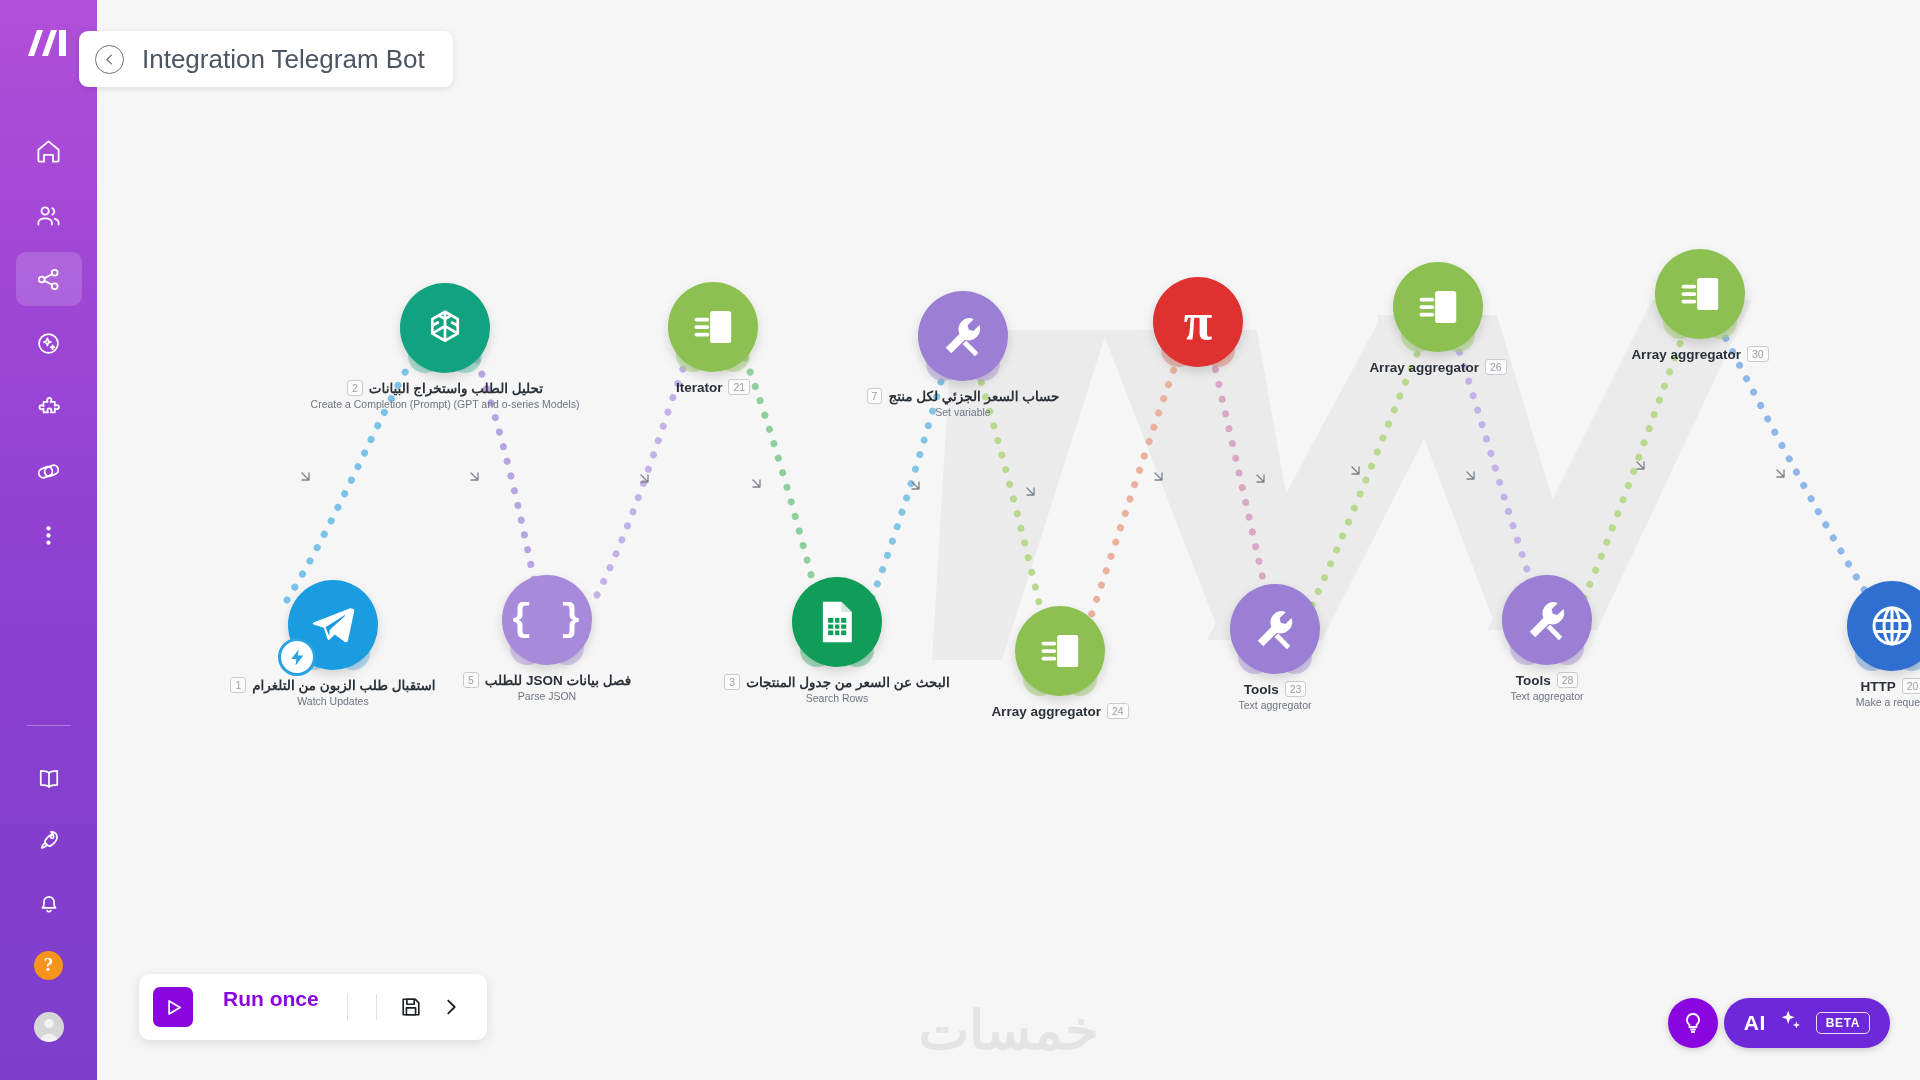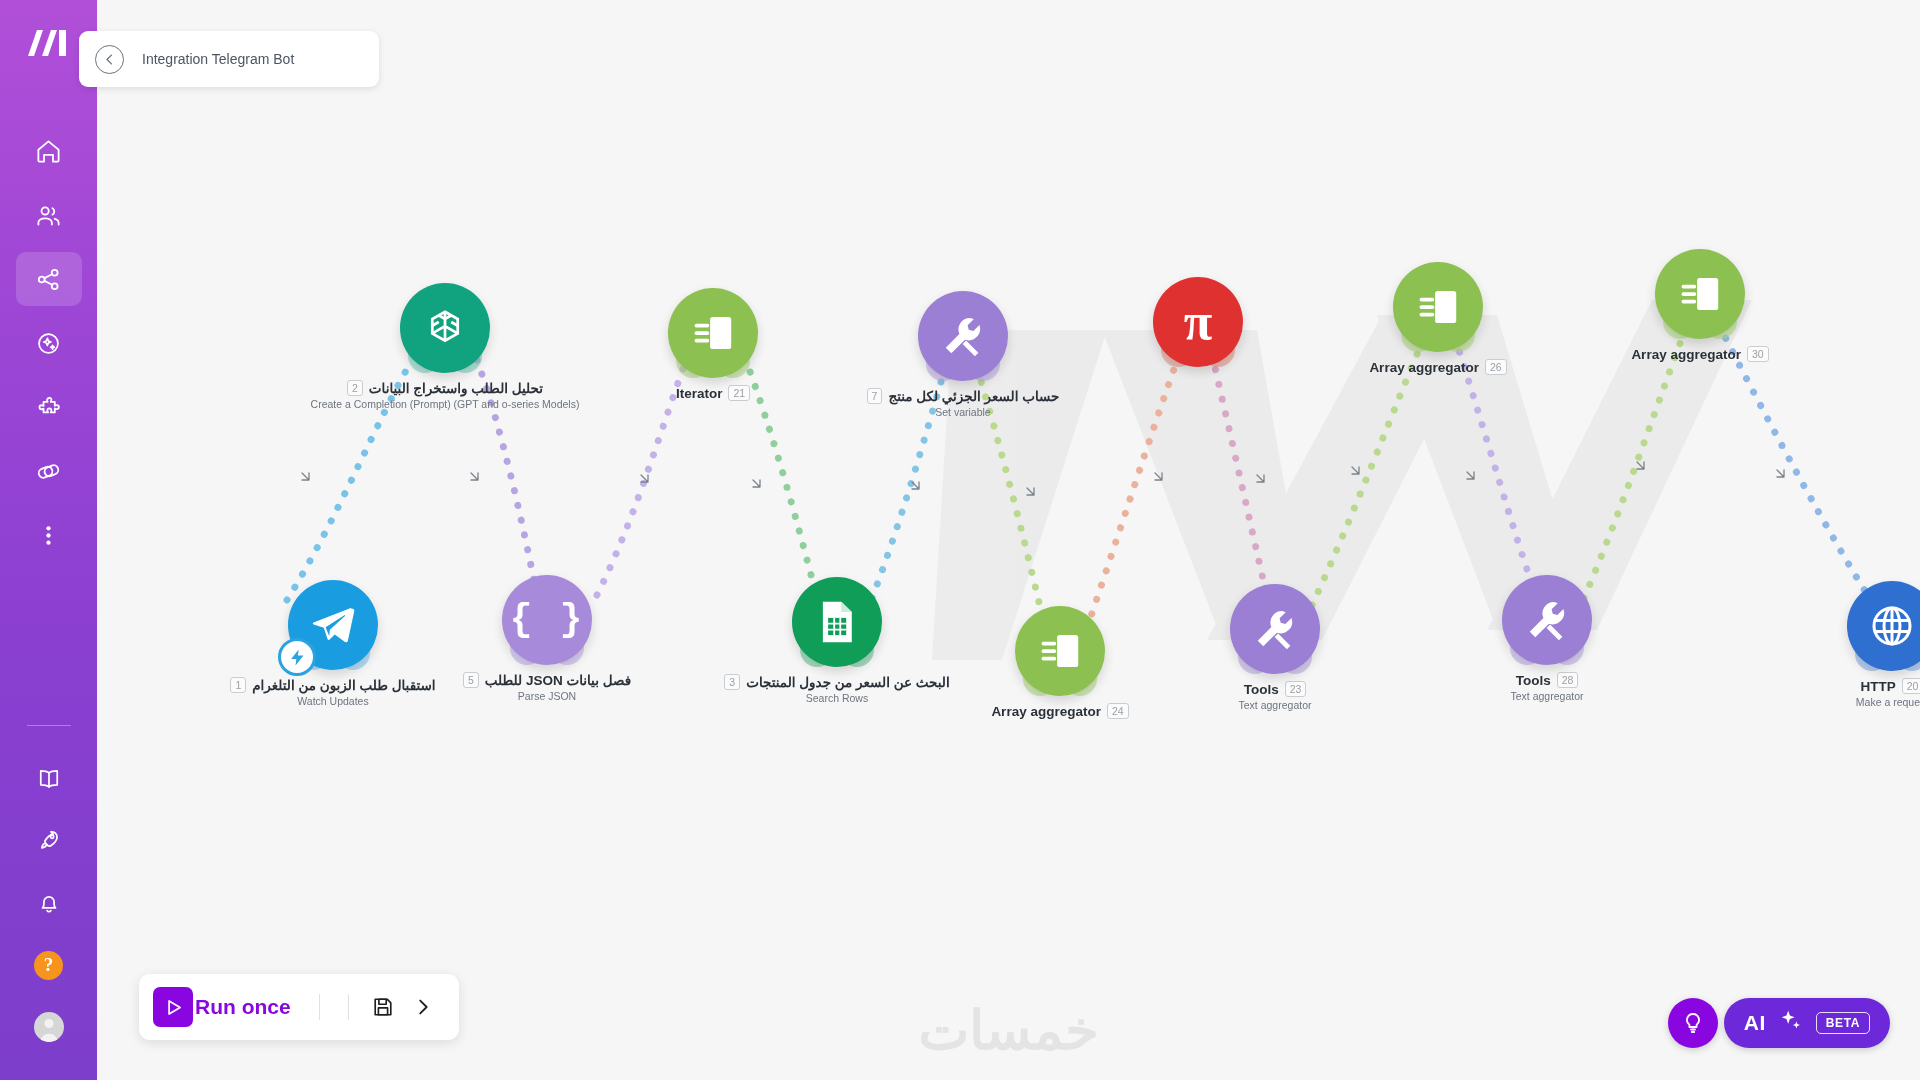--- a/index.html
+++ b/index.html
@@ -70,21 +70,21 @@
     gap: 18px;
     z-index: 40;
   }
   #titlebar .back-btn {
     width: 29px; height: 29px; border-radius: 50%;
     border: 1.6px solid #6b7480;
     display: flex; align-items: center; justify-content: center;
     cursor: pointer; flex: 0 0 auto;
   }
   #titlebar .scn-title {
-    font-size: 14px; color: #4c5562; font-weight: 400;
+    font-size: 26px; color: #4c5562; font-weight: 400;
     white-space: nowrap;
   }
 
   
   .module {
     position: absolute;
     width: 200px;
     margin-left: -100px;
     display: flex; flex-direction: column; align-items: center;
     z-index: 20;
@@ -136,21 +136,21 @@
   #bottombar {
     position: absolute; left: 139px; bottom: 40px;
     height: 66px;
     background: #fff; border-radius: 11px;
     box-shadow: 0 3px 12px rgba(0,0,0,0.11);
     display: flex; align-items: center;
     padding: 0 16px 0 14px; gap: 0;
     z-index: 45;
   }
   .run-btn {
-    display: flex; align-items: center; gap: 2px;
+    display: flex; gap: 30px;
     cursor: pointer; padding-right: 14px;
   }
   .run-icon {
     width: 40px; height: 40px; border-radius: 7px;
     background: #8a06e0;
     display: flex; align-items: center; justify-content: center;
   }
   .run-label { font-size: 21px; font-weight: bold; color: #8a06e0; }
   .vsep { width: 1px; height: 26px; background: #dfe1e4; margin: 0 14px; }
   .sched-pill {
@@ -439,21 +439,21 @@
     </div>
     <div class="mod-labels">
       <div class="mod-name">
         <span>فصل بيانات JSON للطلب</span>
         <span class="mod-badge">5</span>
       </div>
       <div class="mod-sub">Parse JSON</div>
     </div>
   </div>
 
-  <div class="module" style="left:616px; top:288px;">
+  <div class="module" style="left:616px; top:282px;">
     <div class="bubble-wrap">
       <div class="ear l" style="background:#b6dd8c;"></div>
       <div class="ear r" style="background:#b6dd8c;"></div>
       <div class="bubble" style="background:#8cc152;">
         <svg width="46" height="46" viewBox="0 0 24 24" fill="#fff">
           <rect x="10.5" y="3.6" width="11" height="16.8" rx="1.4"></rect>
           <rect x="2.4" y="7.2" width="7.6" height="1.9" rx="0.9"></rect>
           <rect x="2.4" y="11.1" width="7.6" height="1.9" rx="0.9"></rect>
           <rect x="2.4" y="15" width="7.6" height="1.9" rx="0.9"></rect>
           <polygon points="6.4,9.5 10.4,12 6.4,14.5" opacity="0"></polygon>

